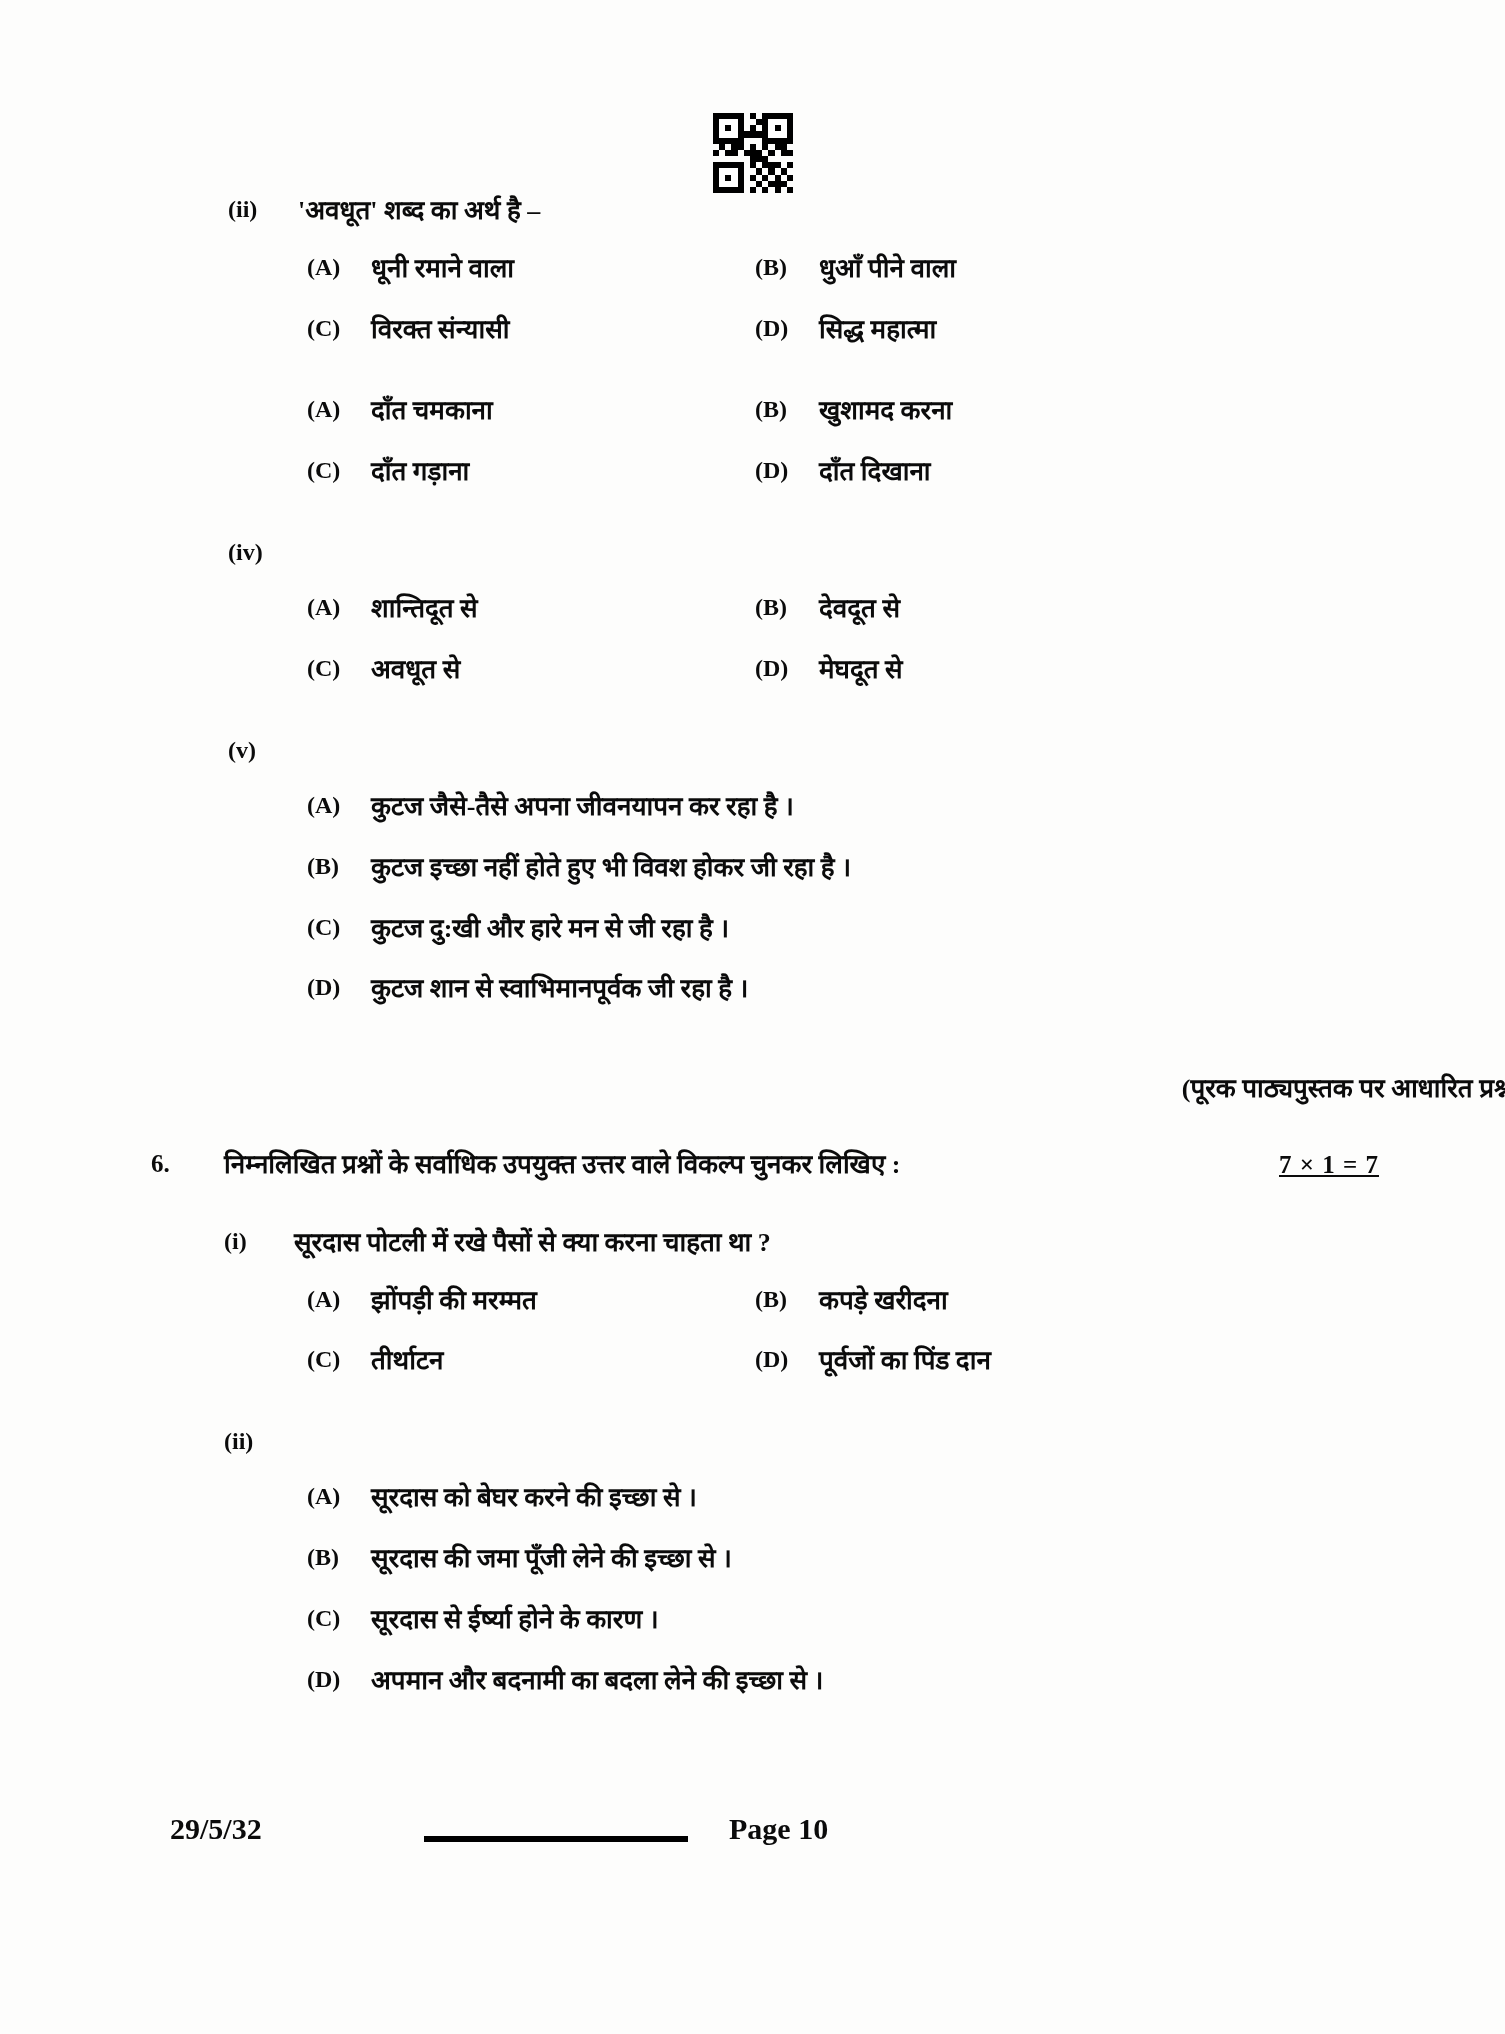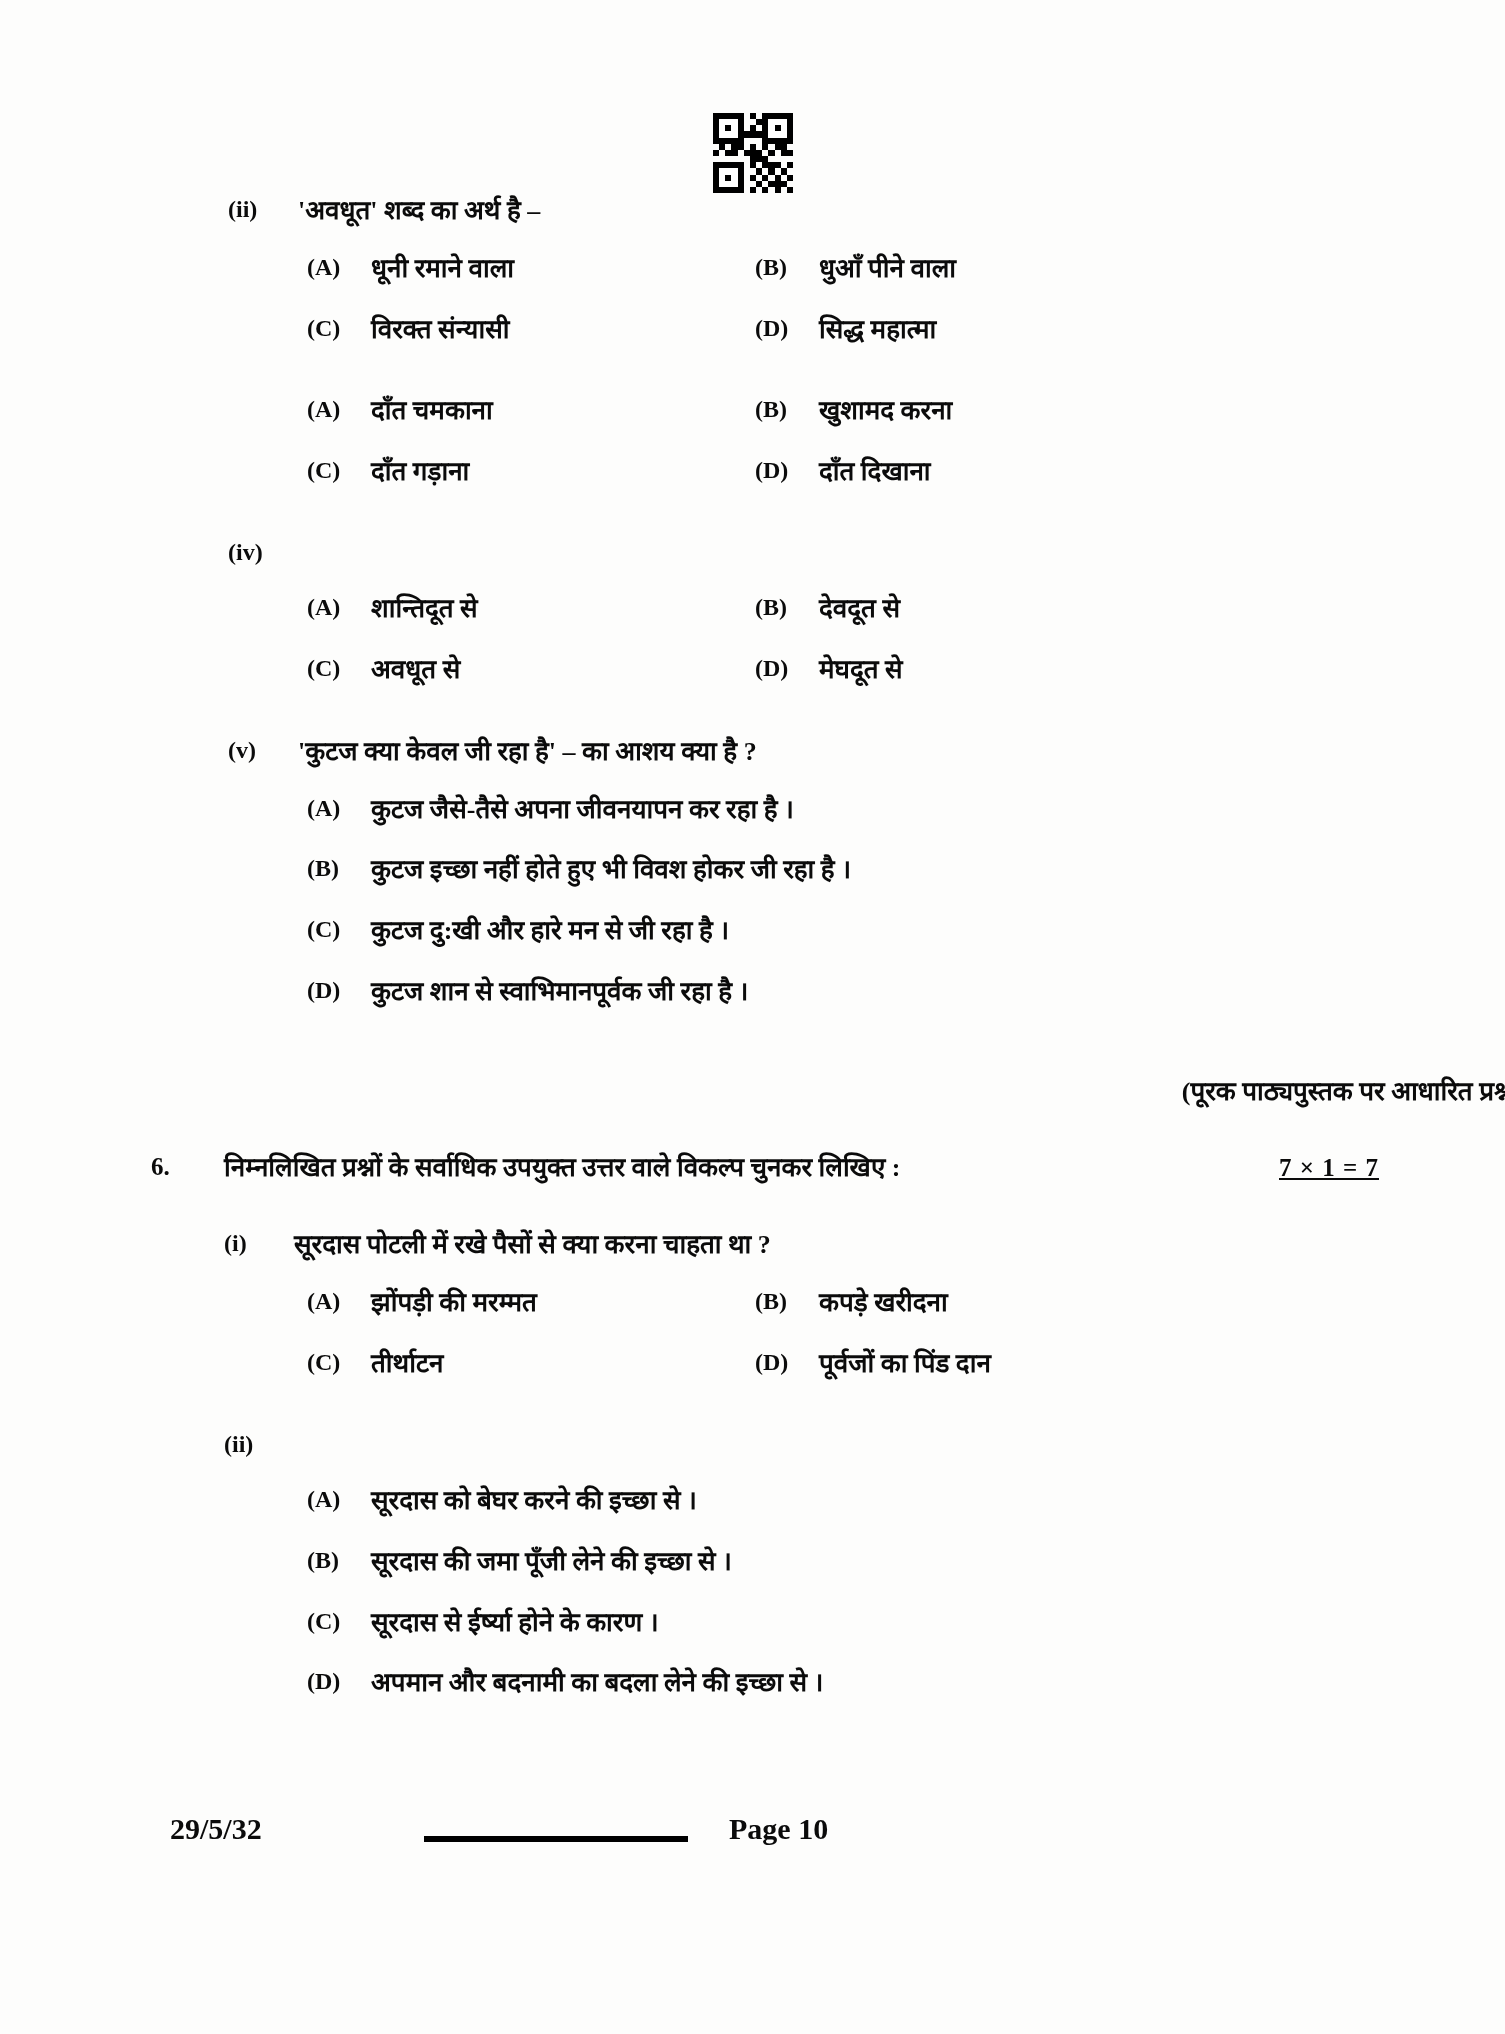--- a/index.html
+++ b/index.html
@@ -187,21 +187,20 @@
         <div class="opt">
           <span class="opt-label">(D)</span>
           <span class="opt-text">मेघदूत से</span>
         </div>
       </div>
     </div>
 
     <div class="q-item">
       <div class="q-head">
         <span class="q-num">(v)</span>
-        <span class="q-text">'कुटज क्या केवल जी रहा है' – का आशय क्या है ?</span>
       </div>
       <div class="opts one-col">
         <div class="opt">
           <span class="opt-label">(A)</span>
           <span class="opt-text">कुटज जैसे-तैसे अपना जीवनयापन कर रहा है ।</span>
         </div>
         <div class="opt">
           <span class="opt-label">(B)</span>
           <span class="opt-text">कुटज इच्छा नहीं होते हुए भी विवश होकर जी रहा है ।</span>
         </div>

